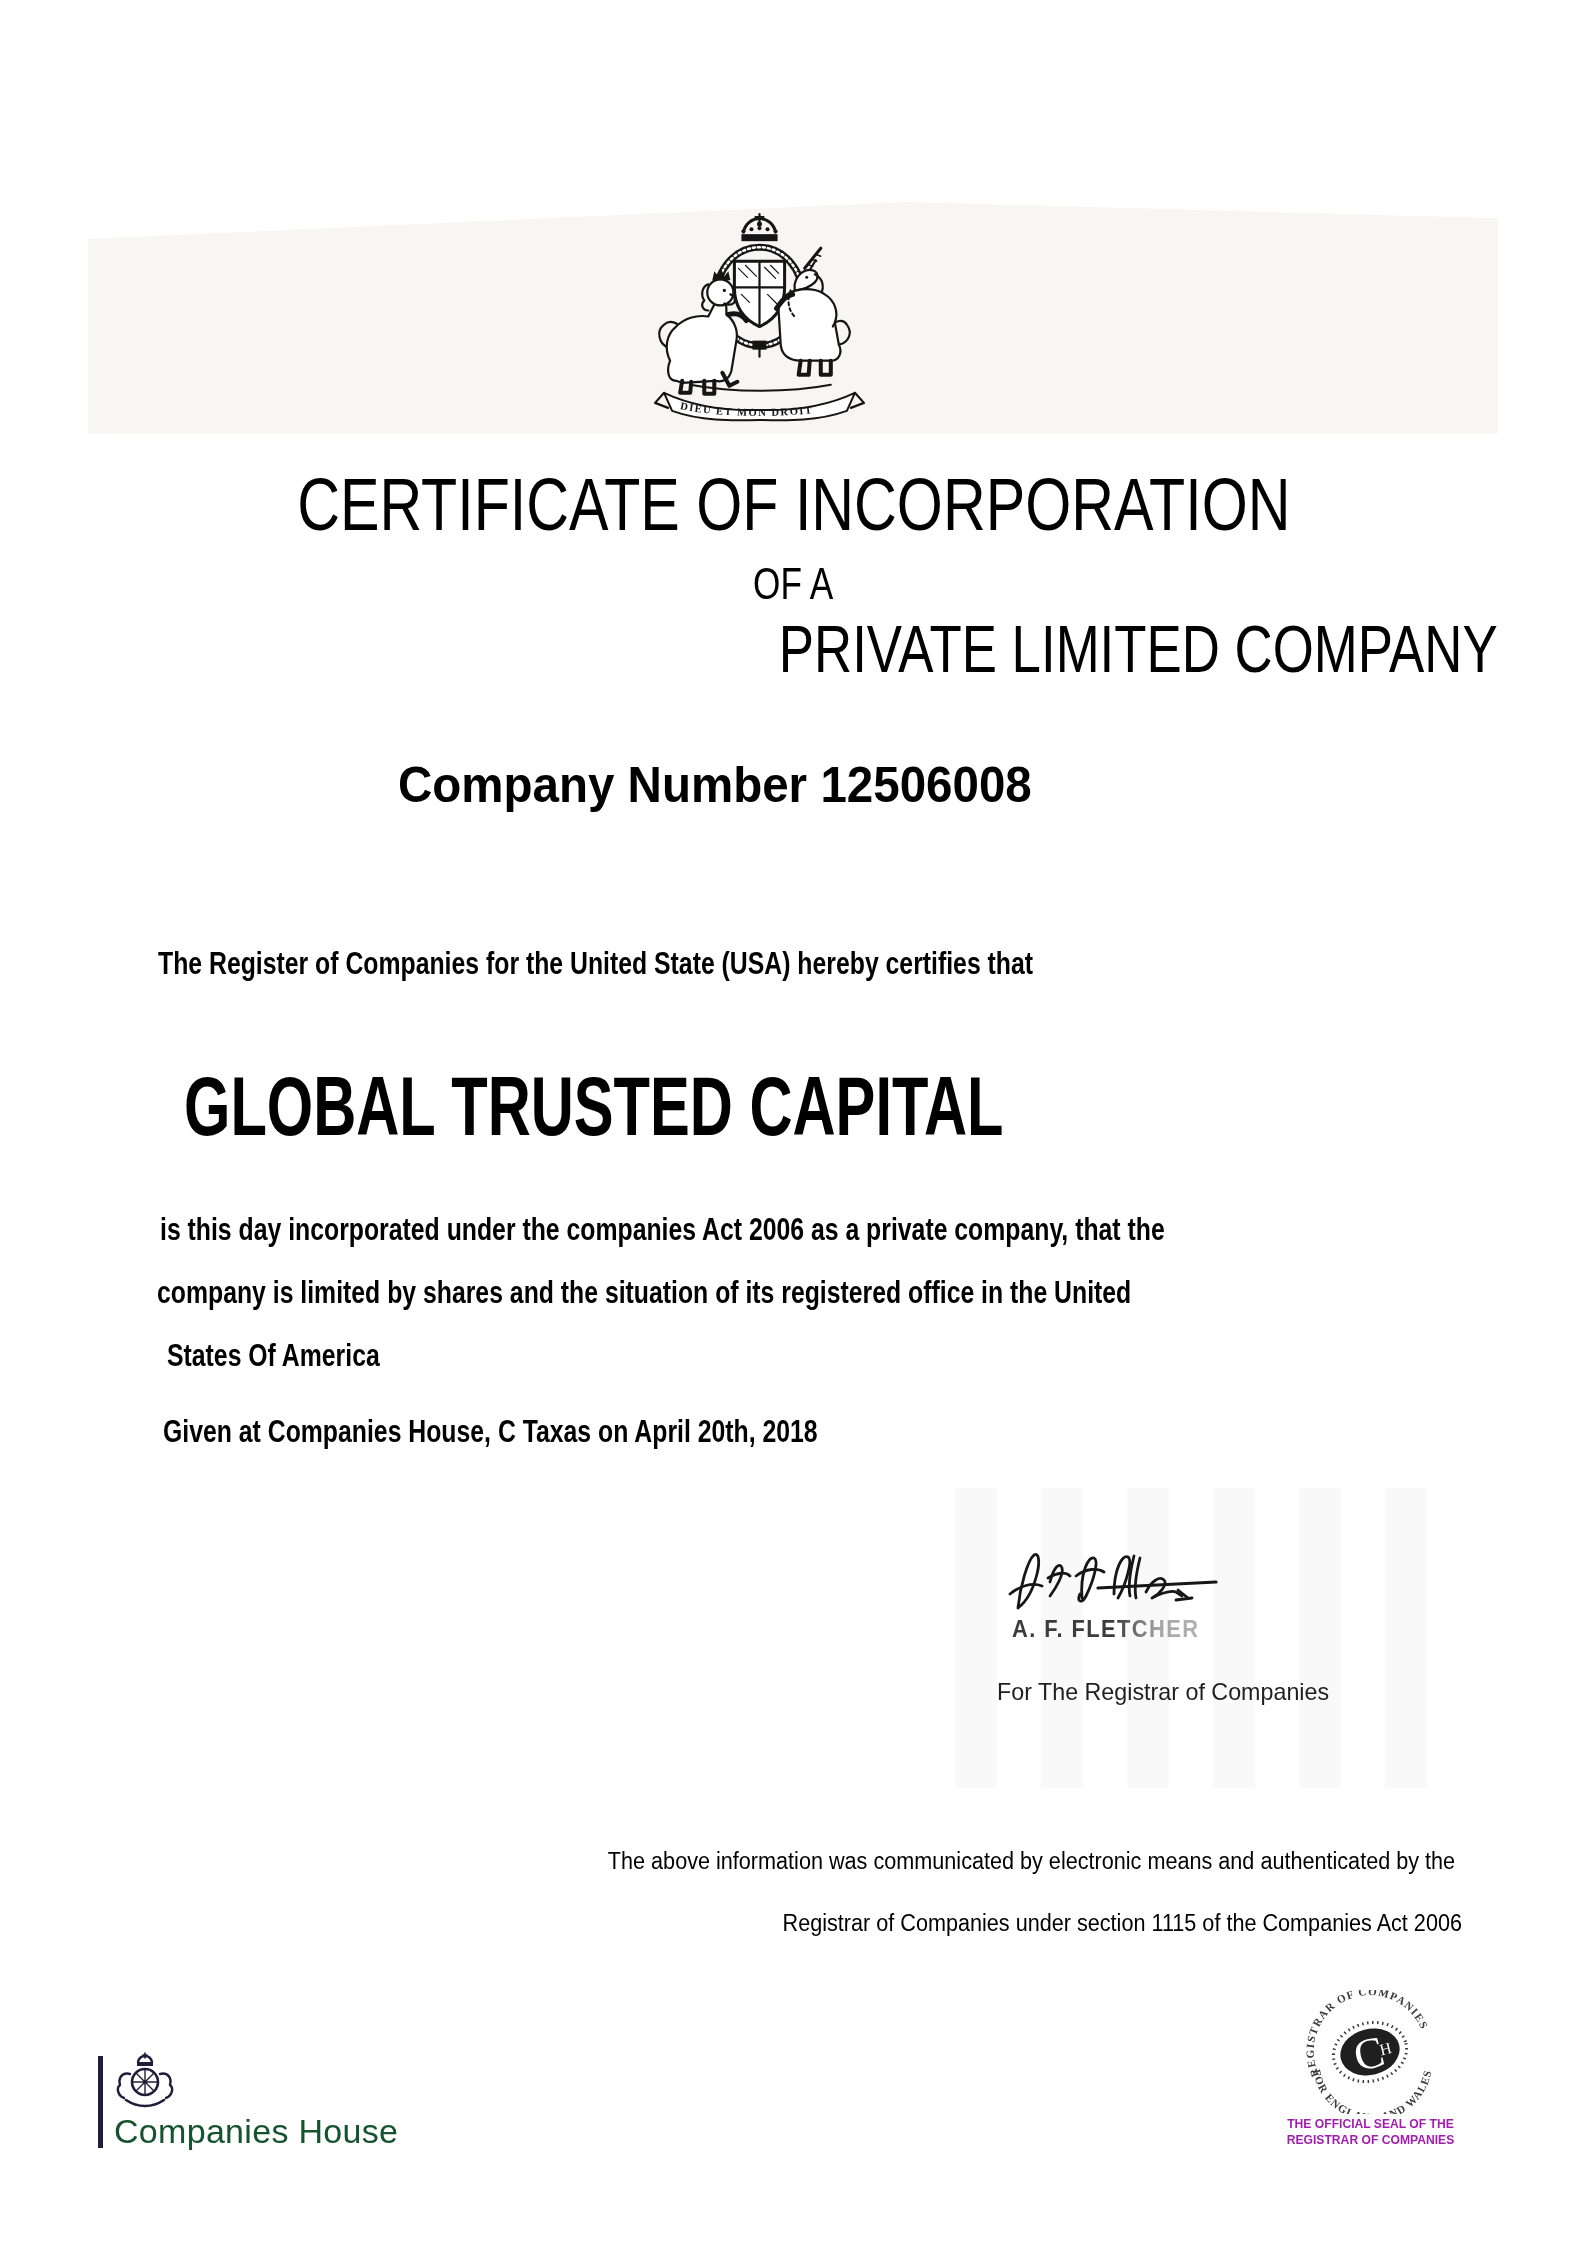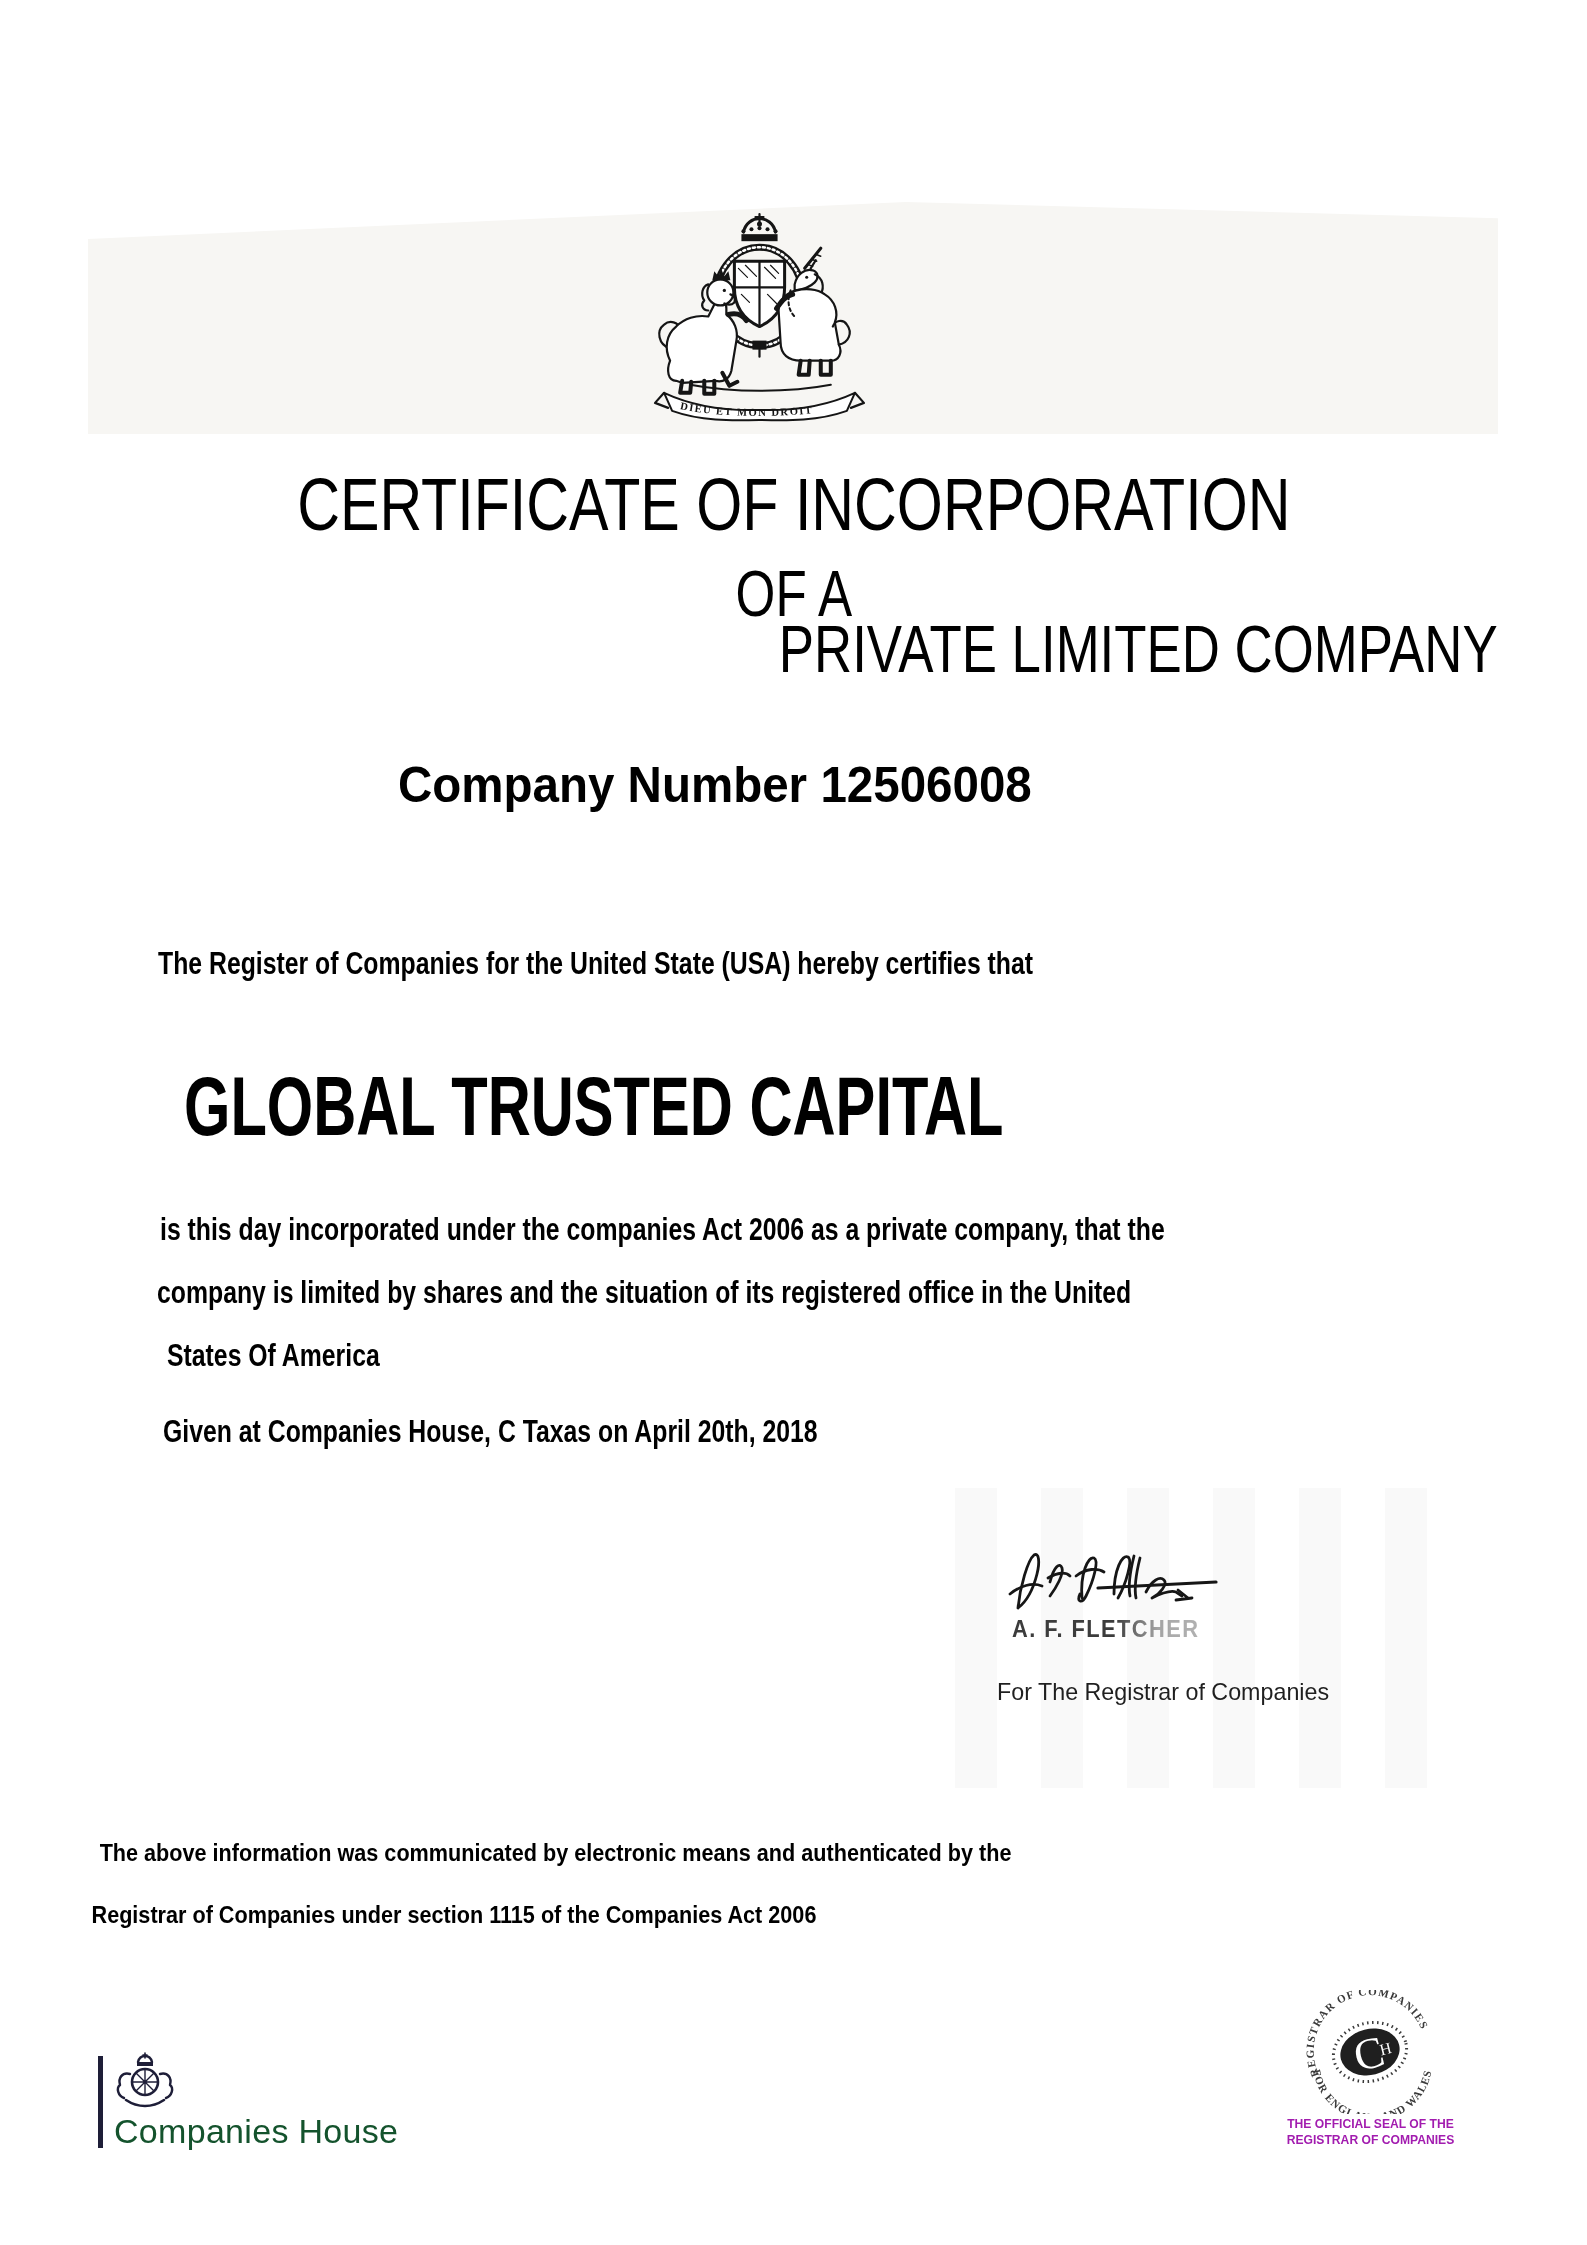--- a/index.html
+++ b/index.html
@@ -12,21 +12,21 @@
   
   .scan-band{left:88px;top:202px;width:1410px;height:232px;background:#f7f6f3;
     clip-path:polygon(0 16%,58% 0,100% 7%,100% 100%,0 100%);}
   .scan-smudge{left:955px;top:1488px;width:480px;height:300px;
     background:repeating-linear-gradient(90deg,rgba(0,0,0,0.03) 0 42px,rgba(0,0,0,0) 42px 86px);
     opacity:.8;}
   
   .display{font-weight:400;line-height:1;white-space:nowrap;}
   .squish{display:inline-block;transform:scaleX(.8);transform-origin:center;}
   .title1{left:0;right:0;top:468px;text-align:center;font-size:74px;}
-  .title2{left:0;right:0;top:562px;text-align:center;font-size:64px;}
+  .title2{left:0;right:0;top:562px;text-align:center;font-size:44px;}
   .title3{left:0;right:0;top:616px;text-align:right;font-size:66px;}
   .company-number{left:398px;top:756px;font-size:50px;font-weight:700;white-space:nowrap;
     transform:scaleX(.95);transform-origin:left center;}
   .company-number .num{margin-left:14px;}
   .bodytext{font-size:31px;font-weight:700;white-space:nowrap;
     transform:scaleX(.8);transform-origin:left center;line-height:1;}
   .register-line{left:158px;top:948px;}
   .company-name{left:184px;top:1064px;font-size:84px;font-weight:900;white-space:nowrap;
     transform:scaleX(.71);transform-origin:left center;line-height:1;}
   .body1{left:160px;top:1214px;}
@@ -35,21 +35,21 @@
   .given{left:163px;top:1416px;}
   
   .sig-svg{left:1002px;top:1544px;}
   .sig-name{left:1012px;top:1616px;font-size:23px;font-weight:700;letter-spacing:1.5px;
     color:#3c3c3c;white-space:nowrap;transform:scaleX(.95);transform-origin:left center;
     -webkit-mask-image:linear-gradient(90deg,#000 55%,rgba(0,0,0,.45) 78%,rgba(0,0,0,.4));
     mask-image:linear-gradient(90deg,#000 55%,rgba(0,0,0,.45) 78%,rgba(0,0,0,.4));}
   .for-line{left:997px;top:1678px;font-size:24px;font-weight:400;color:#1f1f1f;
     white-space:nowrap;transform:scaleX(.97);transform-origin:left center;}
   
-  .footer-line{left:60px;right:95px;text-align:left;font-size:23.5px;font-weight:700;}
+  .footer-line{left:60px;right:95px;text-align:right;font-size:23.5px;font-weight:400;margin-top:8px;}
   .footer-line .squish2{display:inline-block;transform:scaleX(.92);white-space:nowrap;}
   .footer1{top:1840px;}
   .footer2{top:1902px;}
   
   .ch-bar{left:98px;top:2056px;width:5px;height:92px;background:#1e1e38;}
   .ch-crest{left:112px;top:2052px;}
   .ch-label{left:114px;top:2112px;font-size:34px;color:#14532d;letter-spacing:.3px;white-space:nowrap;}
   
   .seal-svg{left:1290px;top:1990px;}
   .seal-caption{left:1268px;top:2116px;width:205px;text-align:center;font-size:12.5px;

